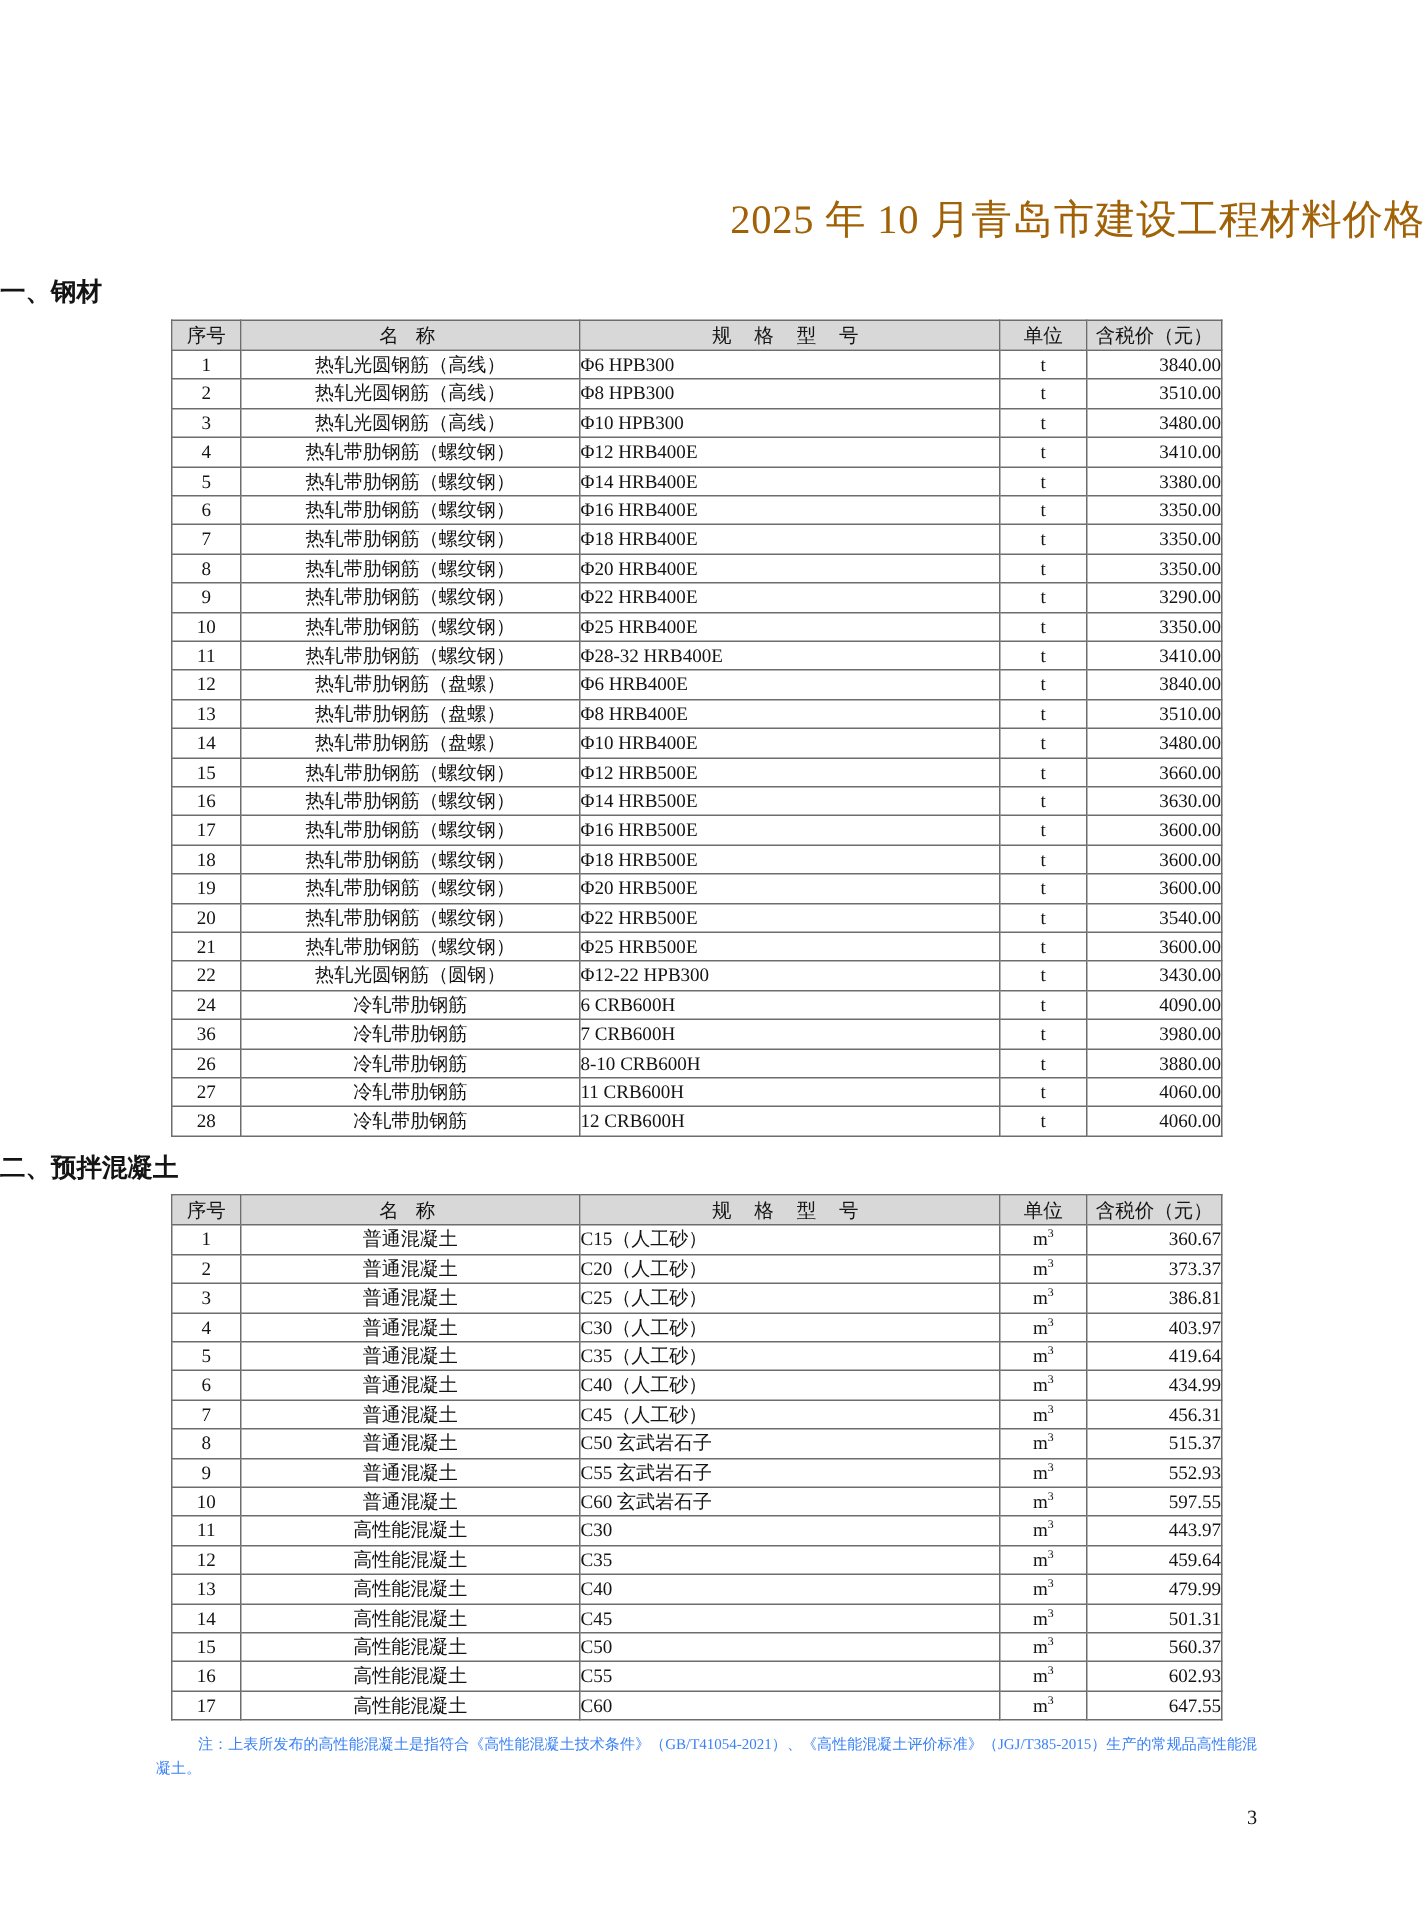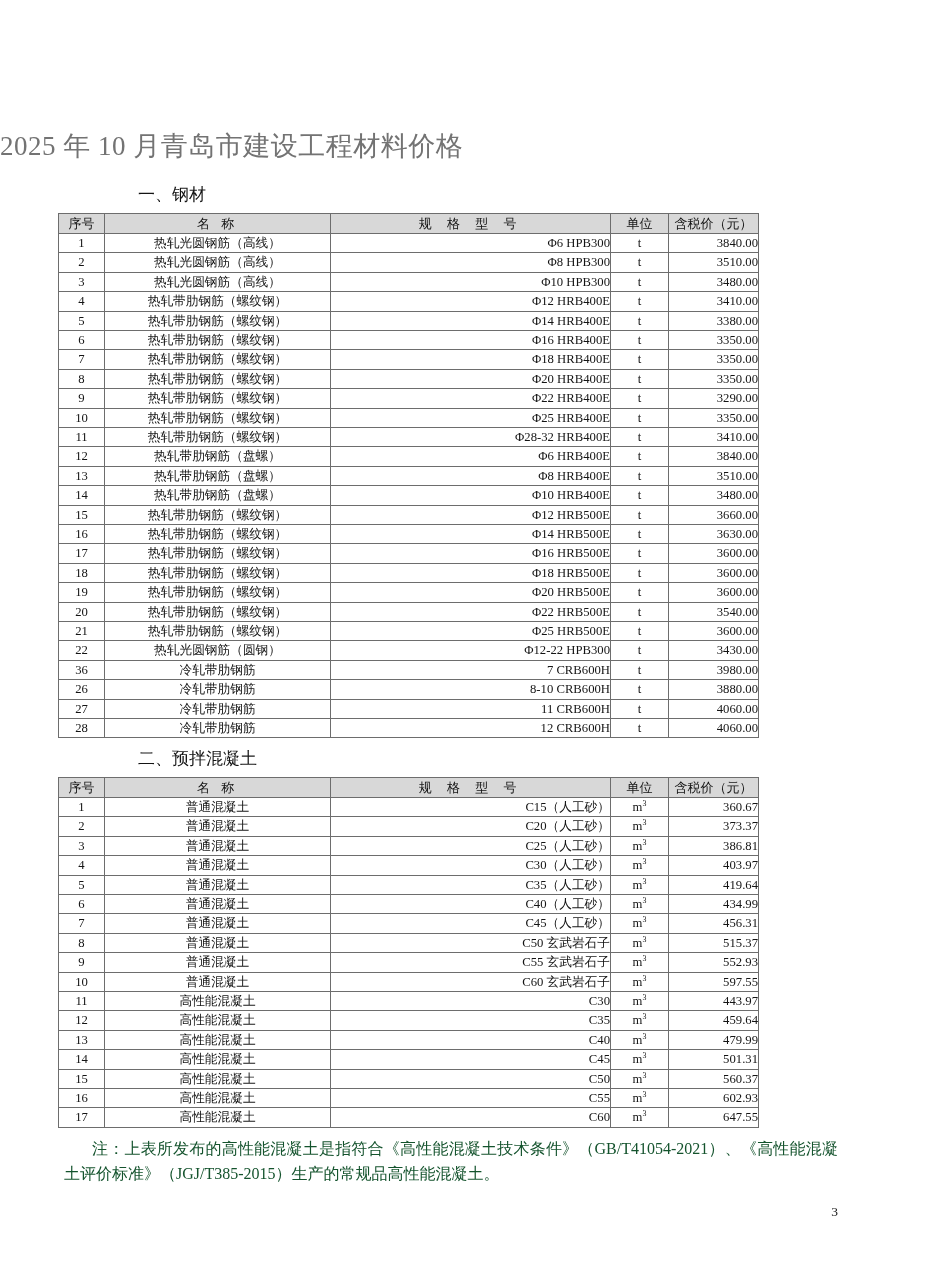--- a/index.html
+++ b/index.html
@@ -16,44 +16,43 @@
     overflow: hidden;
   }
   .page {
     position: relative;
     width: 950px;
     height: 1280px;
     box-sizing: border-box;
     padding: 0;
   }
   .doc-title {
-    text-align: left;
+    text-align: right;
     font-size: 27px;
     font-weight: normal;
     letter-spacing: 0.5px;
     margin: 0;
     padding-top: 130px;
     line-height: 1.2;
-    color: #737373;
+    color: #a16207;
   }
   .section-heading {
     font-size: 17px;
     margin: 0;
-    padding-left: 138px;
     line-height: 1.5;
-    font-weight: normal;
+    font-weight: bold;
     color: #141414;
   }
   .section-1-heading { padding-top: 20px; }
   .section-2-heading { padding-top: 8px; }
 
   table.price-table {
     border-collapse: collapse;
     width: 700px;
-    margin-left: 58px;
+    margin-left: 114px;
     margin-top: 5px;
     table-layout: fixed;
     font-size: 12.5px;
   }
   table.price-table th,
   table.price-table td {
     border: 1px solid #6d6d6d;
     padding: 0;
     height: 18.4px;
     line-height: 18.4px;
@@ -74,34 +73,34 @@
   .th-spaced-wide { letter-spacing: 6px; }
 
   col.c-idx   { width: 46px; }
   col.c-name  { width: 226px; }
   col.c-spec  { width: 280px; }
   col.c-unit  { width: 58px; }
   col.c-price { width: 90px; }
 
   td.idx   { text-align: center; }
   td.name  { text-align: center; padding-left: 8px; }
-  td.spec  { text-align: right; padding-left: 8px; }
+  td.spec  { text-align: left; padding-left: 8px; }
   td.unit  { text-align: center; }
   td.price { text-align: right; }
 
   .note {
     margin: 0;
-    padding-left: 64px;
+    padding-left: 104px;
     padding-right: 112px;
     padding-top: 9px;
-    font-size: 16px;
+    font-size: 10px;
     line-height: 1.55;
     text-indent: 28px;
     text-align: justify;
-    color: #14532d;
+    color: #3b82f6;
   }
   .page-number {
     position: absolute;
     right: 112px;
     bottom: 60px;
     font-size: 13.5px;
     color: #141414;
   }
   sup { font-size: 0.62em; vertical-align: super; line-height: 0; }
 </style>
@@ -280,20 +279,27 @@
           <td class="price">3600.00</td>
         </tr>
         <tr>
           <td class="idx">22</td>
           <td class="name">热轧光圆钢筋（圆钢）</td>
           <td class="spec">Φ12-22 HPB300</td>
           <td class="unit">t</td>
           <td class="price">3430.00</td>
         </tr>
         <tr>
+          <td class="idx">24</td>
+          <td class="name">冷轧带肋钢筋</td>
+          <td class="spec">6 CRB600H</td>
+          <td class="unit">t</td>
+          <td class="price">4090.00</td>
+        </tr>
+        <tr>
           <td class="idx">36</td>
           <td class="name">冷轧带肋钢筋</td>
           <td class="spec">7 CRB600H</td>
           <td class="unit">t</td>
           <td class="price">3980.00</td>
         </tr>
         <tr>
           <td class="idx">26</td>
           <td class="name">冷轧带肋钢筋</td>
           <td class="spec">8-10 CRB600H</td>

